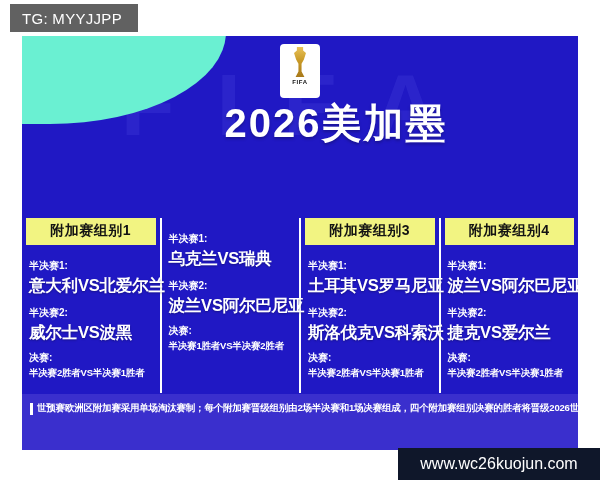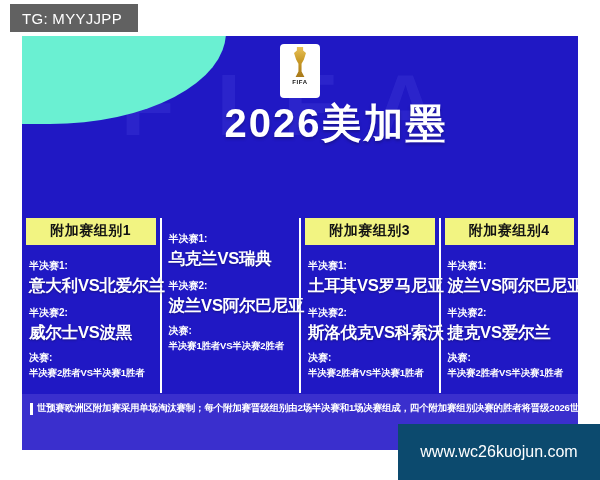--- a/index.html
+++ b/index.html
@@ -169,22 +169,22 @@
   .note-text{
     color:#ffffff;
     font-size:9.5px;font-weight:bold;
     white-space:nowrap;
     letter-spacing:-0.2px;
   }
 
   
   .url-watermark{
     position:absolute;right:0;bottom:0;
-    width:202px;height:56px;
-    background:#0c4a6e;
+    width:202px;height:32px;
+    background:#0f172a;
     color:#ffffff;
     font-size:16px;
     display:flex;align-items:center;justify-content:center;
     z-index:40;
   }
 </style>
 </head>
 <body>
 
 <div class="tg-badge">

